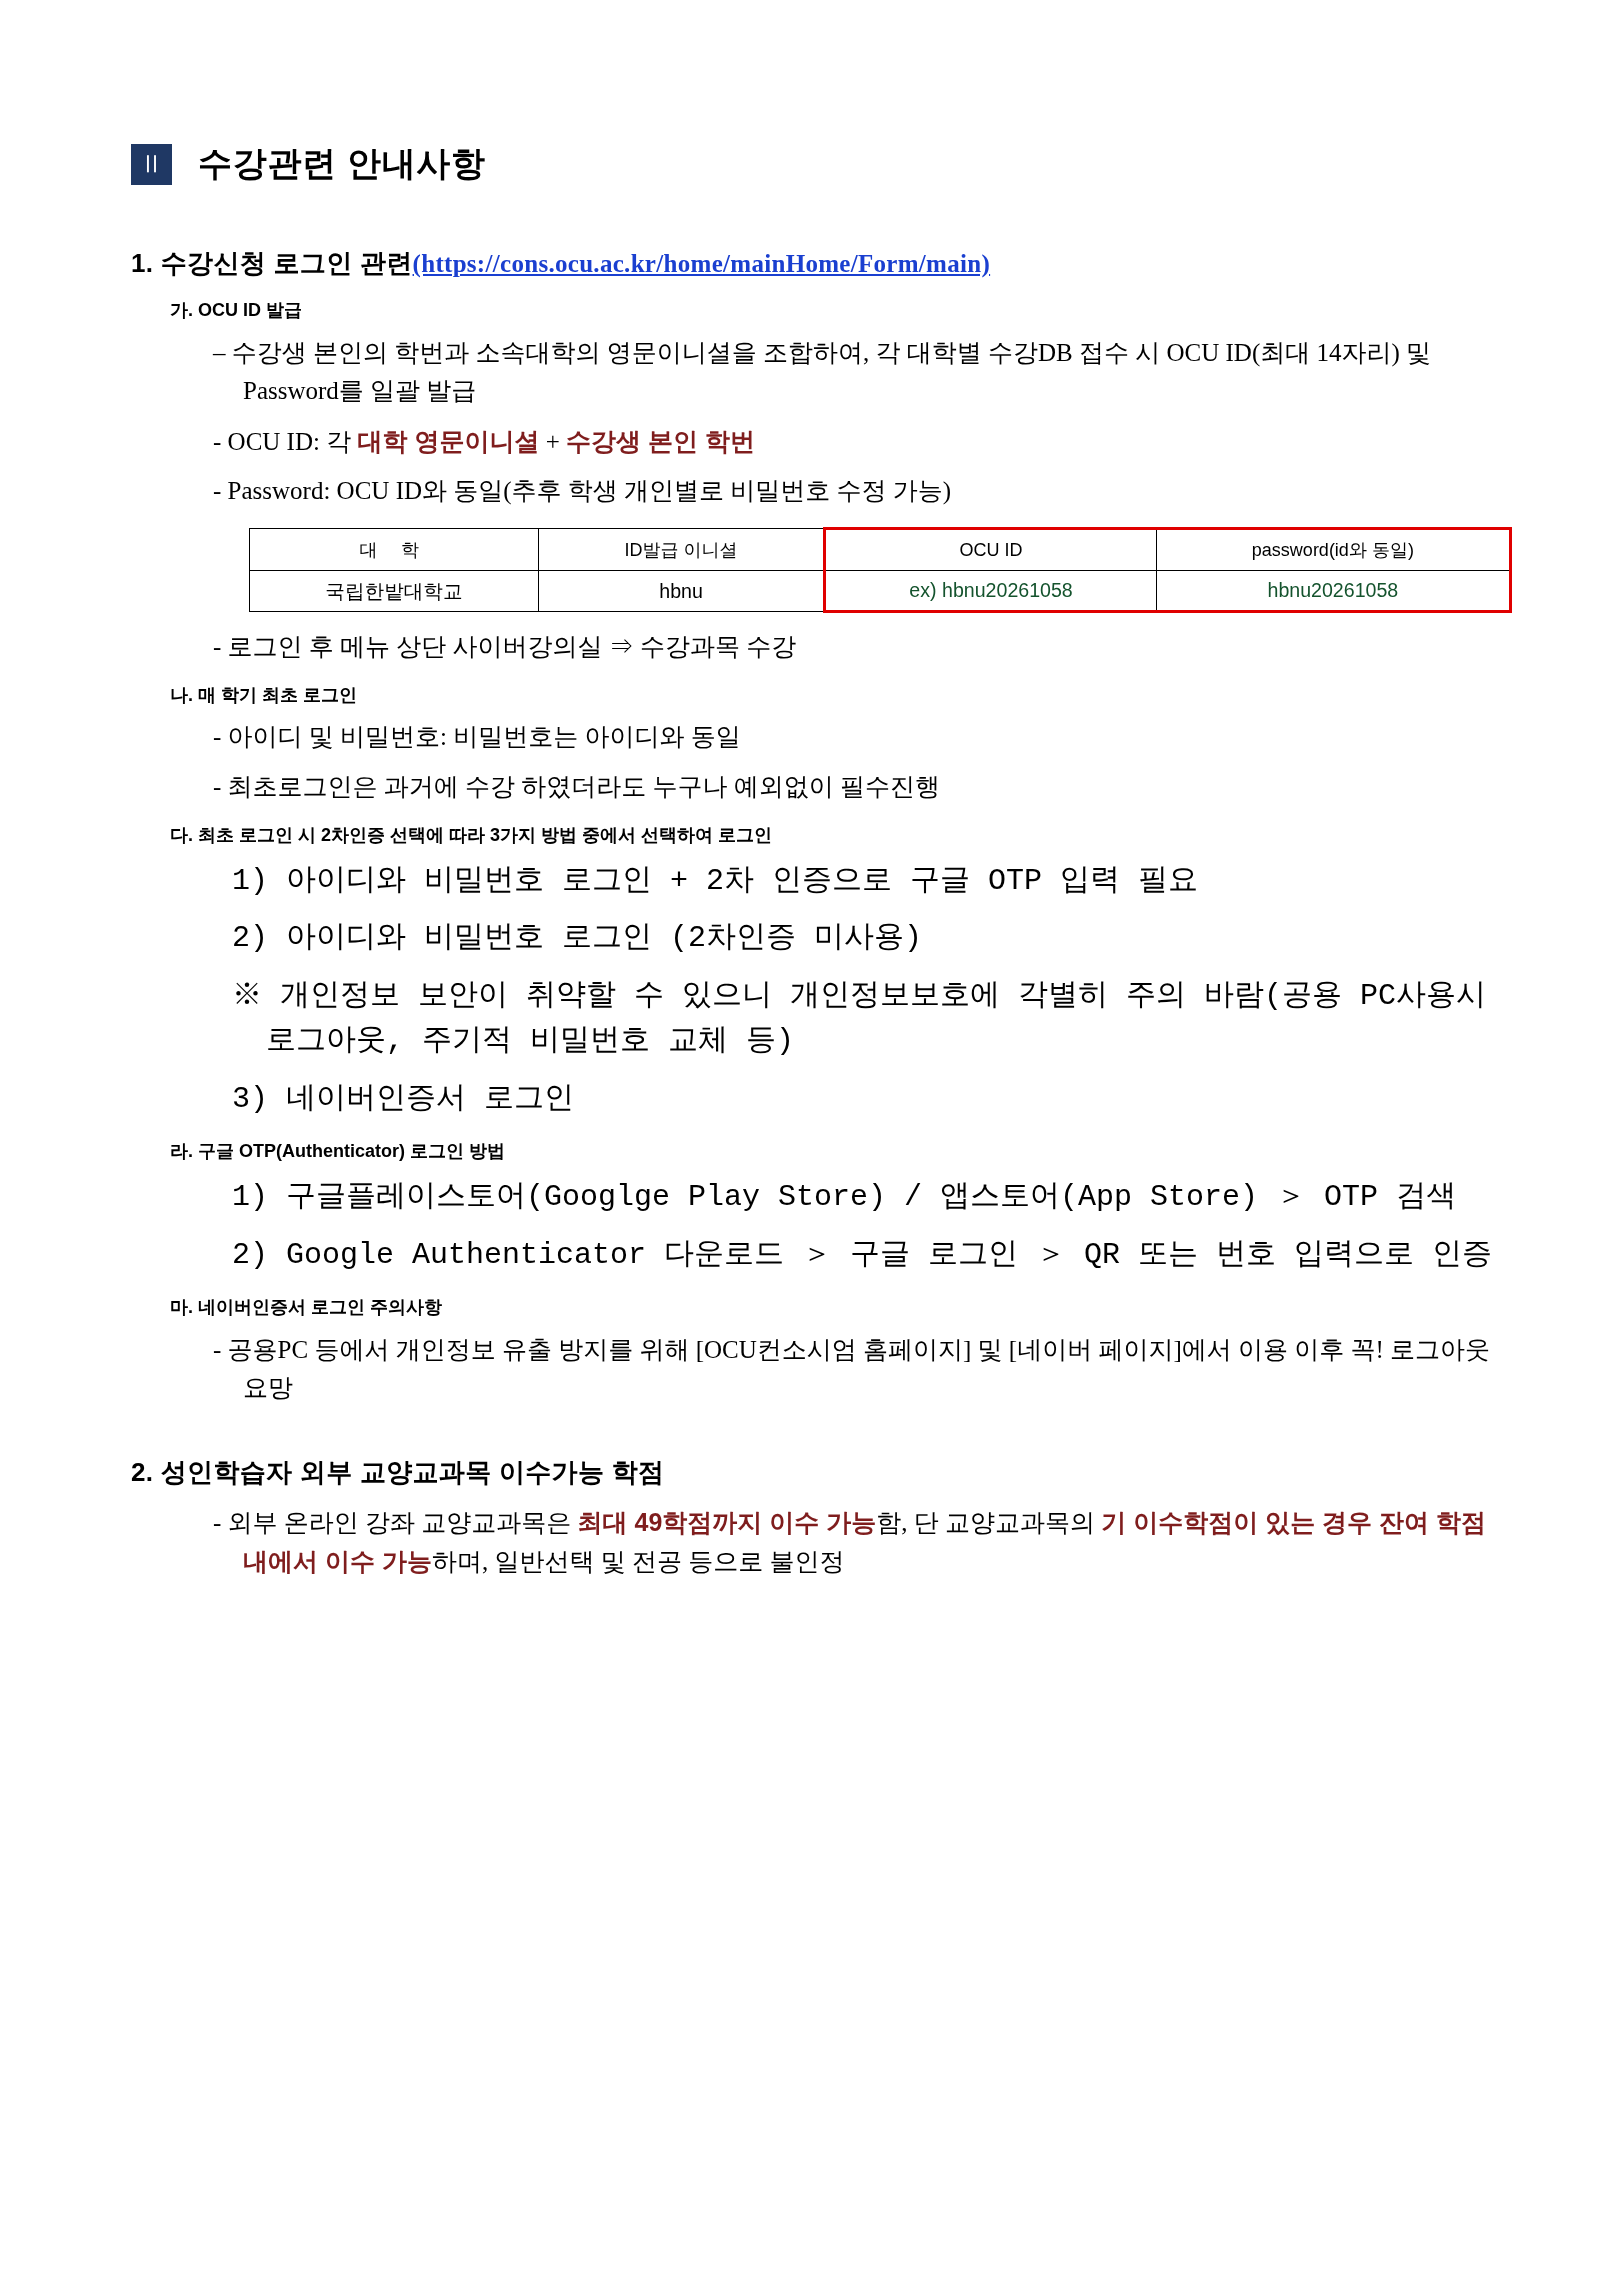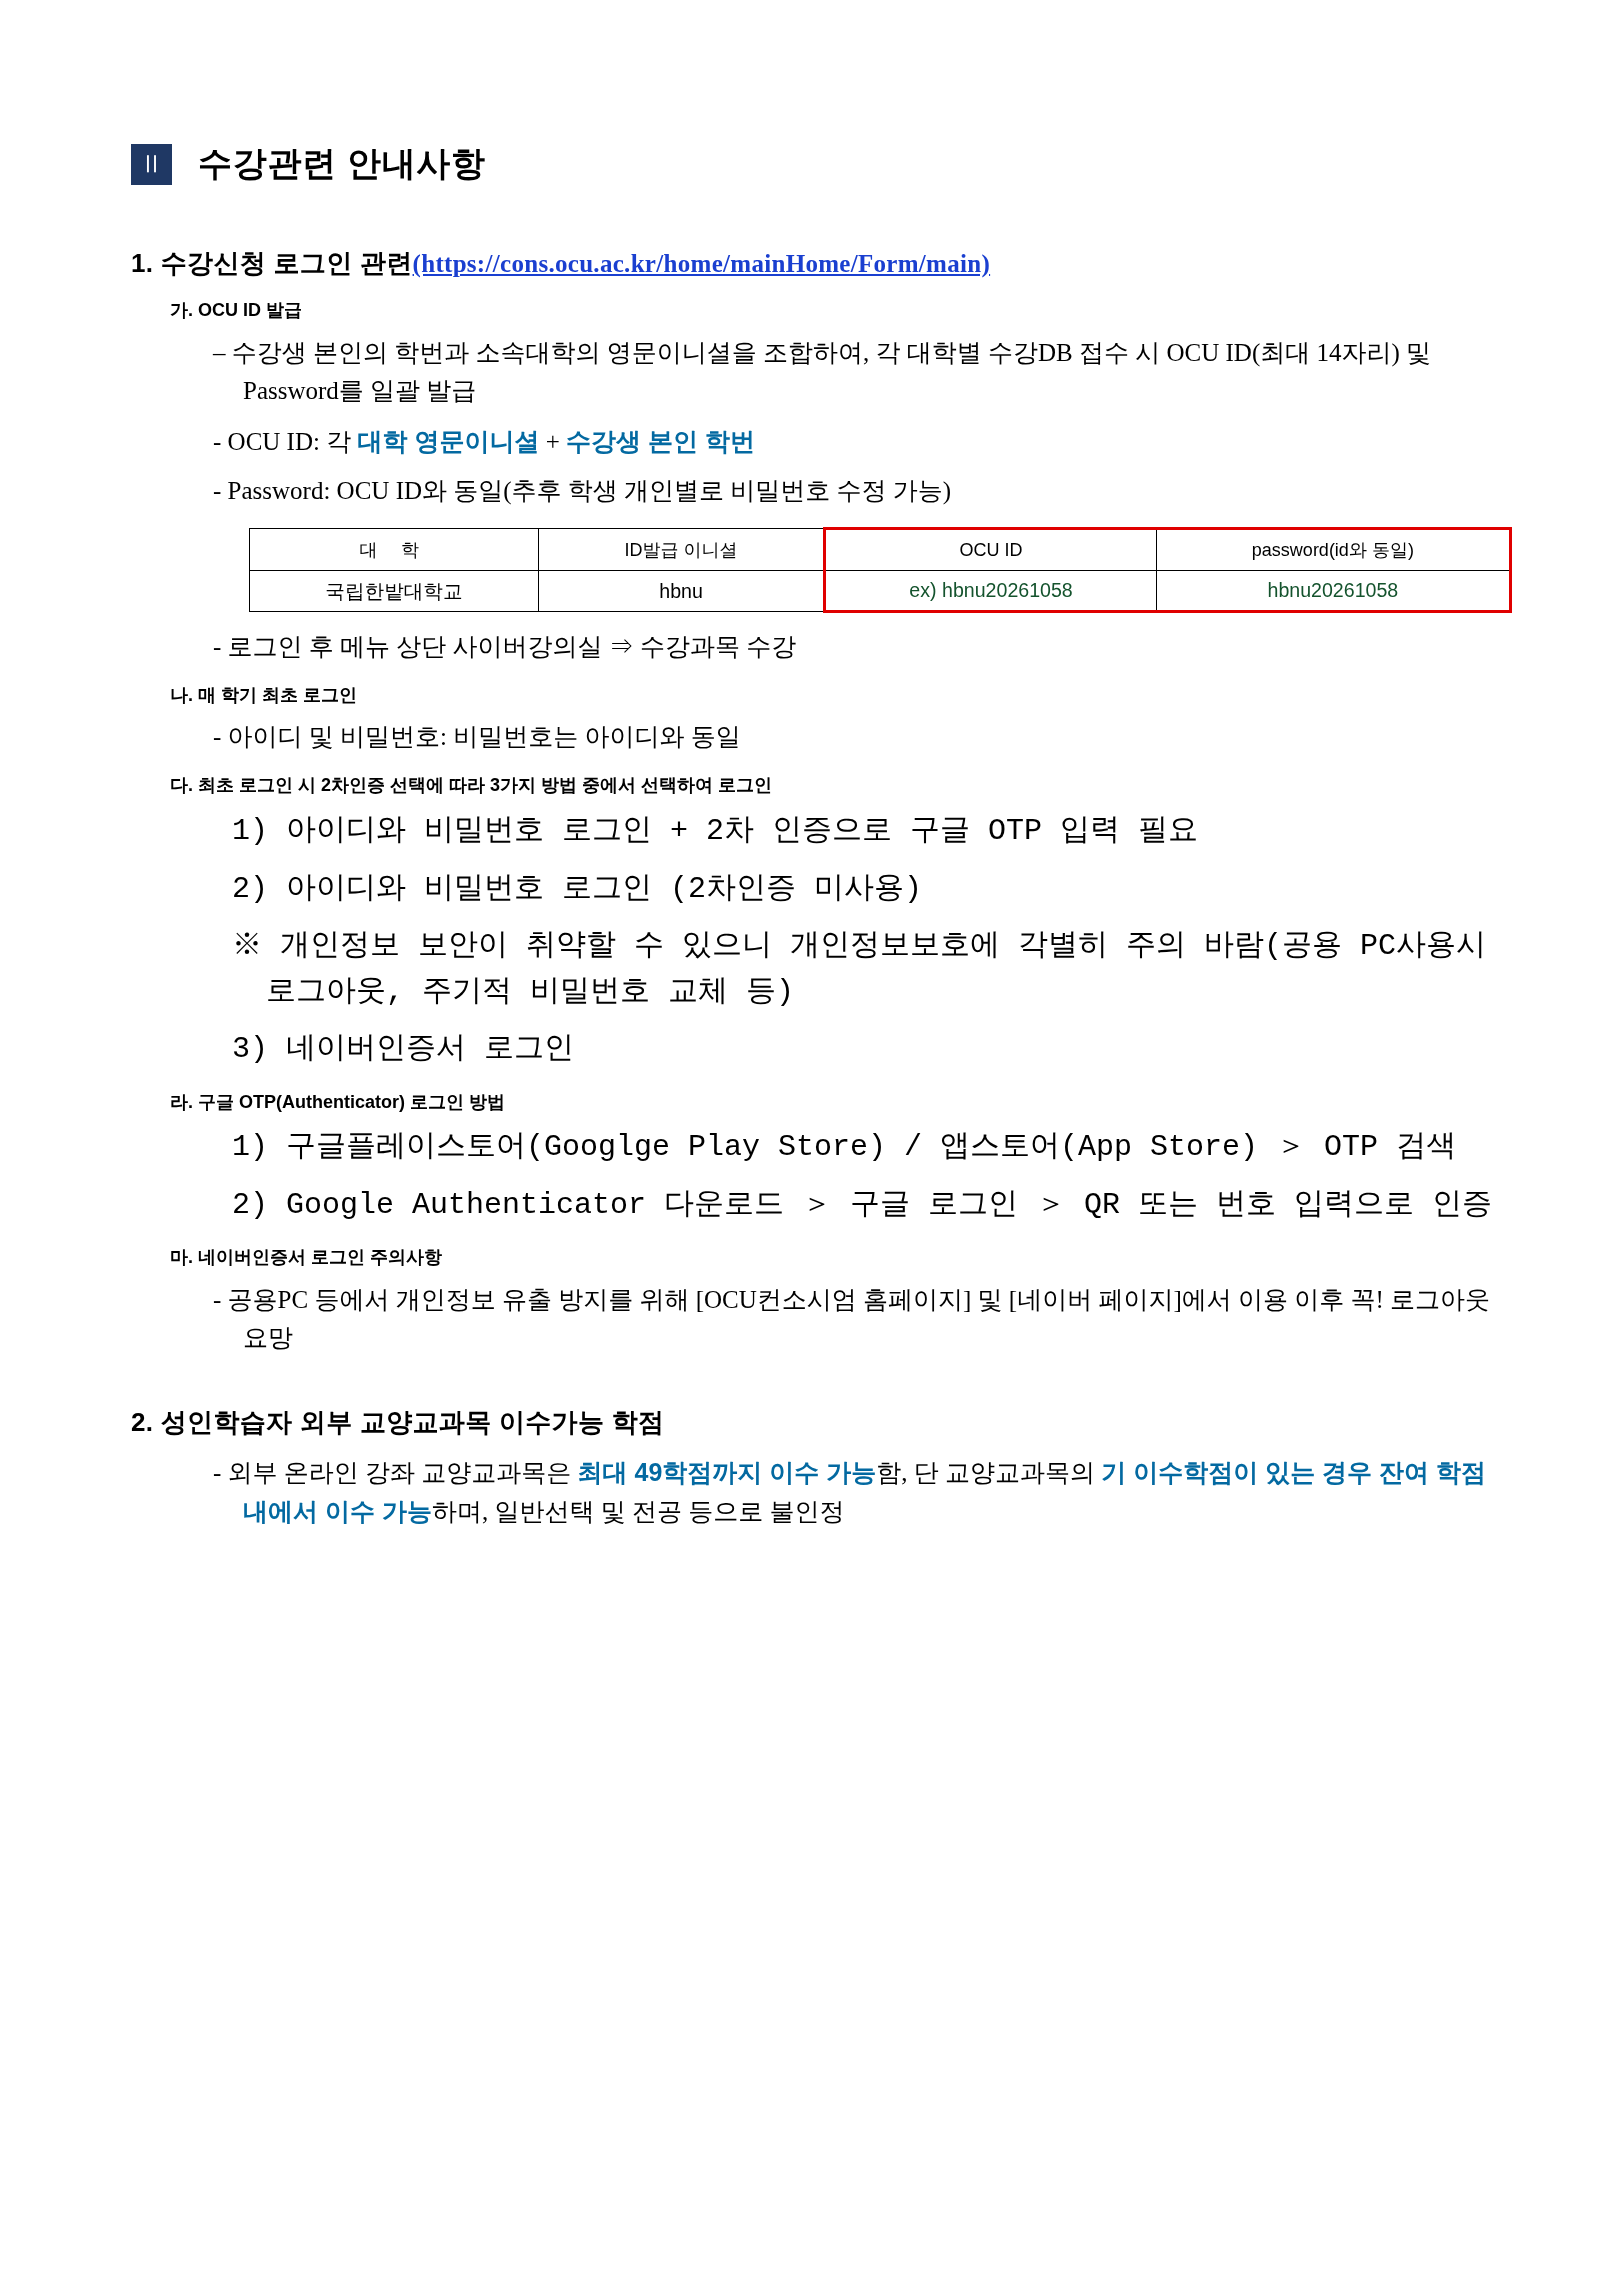--- a/index.html
+++ b/index.html
@@ -89,21 +89,21 @@
     font-size: 30px;
     margin: 11.8px 0 6.5px 101px;
     line-height: 1.52;
     font-family: Liberation Mono, monospace;
   }
   .lvl3b.hang {
     padding-left: 34px;
     text-indent: -34px;
   }
   .blue-bold {
-    color: #0369a1;
+    color: #7f1d1d;
     font-weight: bold;
     font-family: "Liberation Sans", sans-serif;
   }
 
   
   .tbl-wrap {
     margin: 17px 0 14.4px 118px;
   }
   table.idtable {
     border-collapse: collapse;
@@ -176,20 +176,21 @@
             <td class="cell-blue redbox-r redbox-b">hbnu20261058</td>
           </tr>
         </tbody>
       </table>
     </div>
 
     <div class="lvl3">- 로그인 후 메뉴 상단 사이버강의실 ⇒ 수강과목 수강</div>
 
     <div class="lvl2">나. 매 학기 최초 로그인</div>
     <div class="lvl3">- 아이디 및 비밀번호: 비밀번호는 아이디와 동일</div>
+    <div class="lvl3">- 최초로그인은 과거에 수강 하였더라도 누구나 예외없이 필수진행</div>
 
     <div class="lvl2">다. 최초 로그인 시 2차인증 선택에 따라 3가지 방법 중에서 선택하여 로그인</div>
     <div class="lvl3b">1) 아이디와 비밀번호 로그인 + 2차 인증으로 구글 OTP 입력 필요</div>
     <div class="lvl3b">2) 아이디와 비밀번호 로그인 (2차인증 미사용)</div>
     <div class="lvl3b hang">※ 개인정보 보안이 취약할 수 있으니 개인정보보호에 각별히 주의 바람(공용 PC사용시 로그아웃, 주기적 비밀번호 교체 등)</div>
     <div class="lvl3b">3) 네이버인증서 로그인</div>
 
     <div class="lvl2">라. 구글 OTP(Authenticator) 로그인 방법</div>
     <div class="lvl3b">1) 구글플레이스토어(Googlge Play Store) / 앱스토어(App Store) ＞ OTP 검색</div>
     <div class="lvl3b">2) Google Authenticator 다운로드 ＞ 구글 로그인 ＞ QR 또는 번호 입력으로 인증</div>

